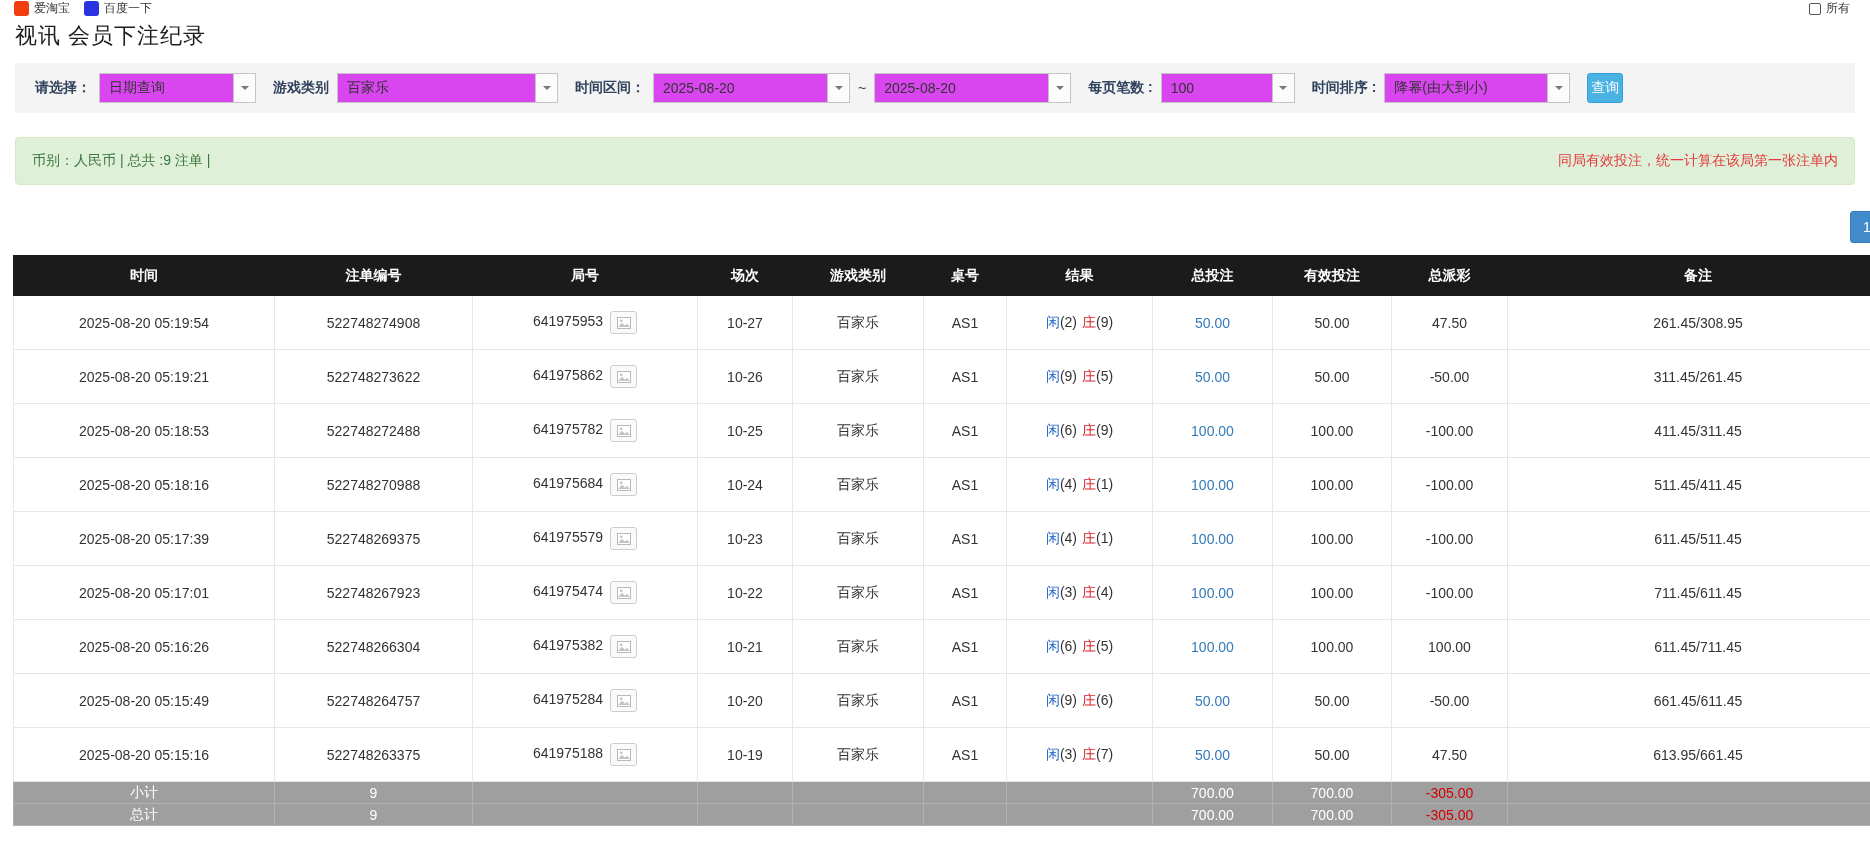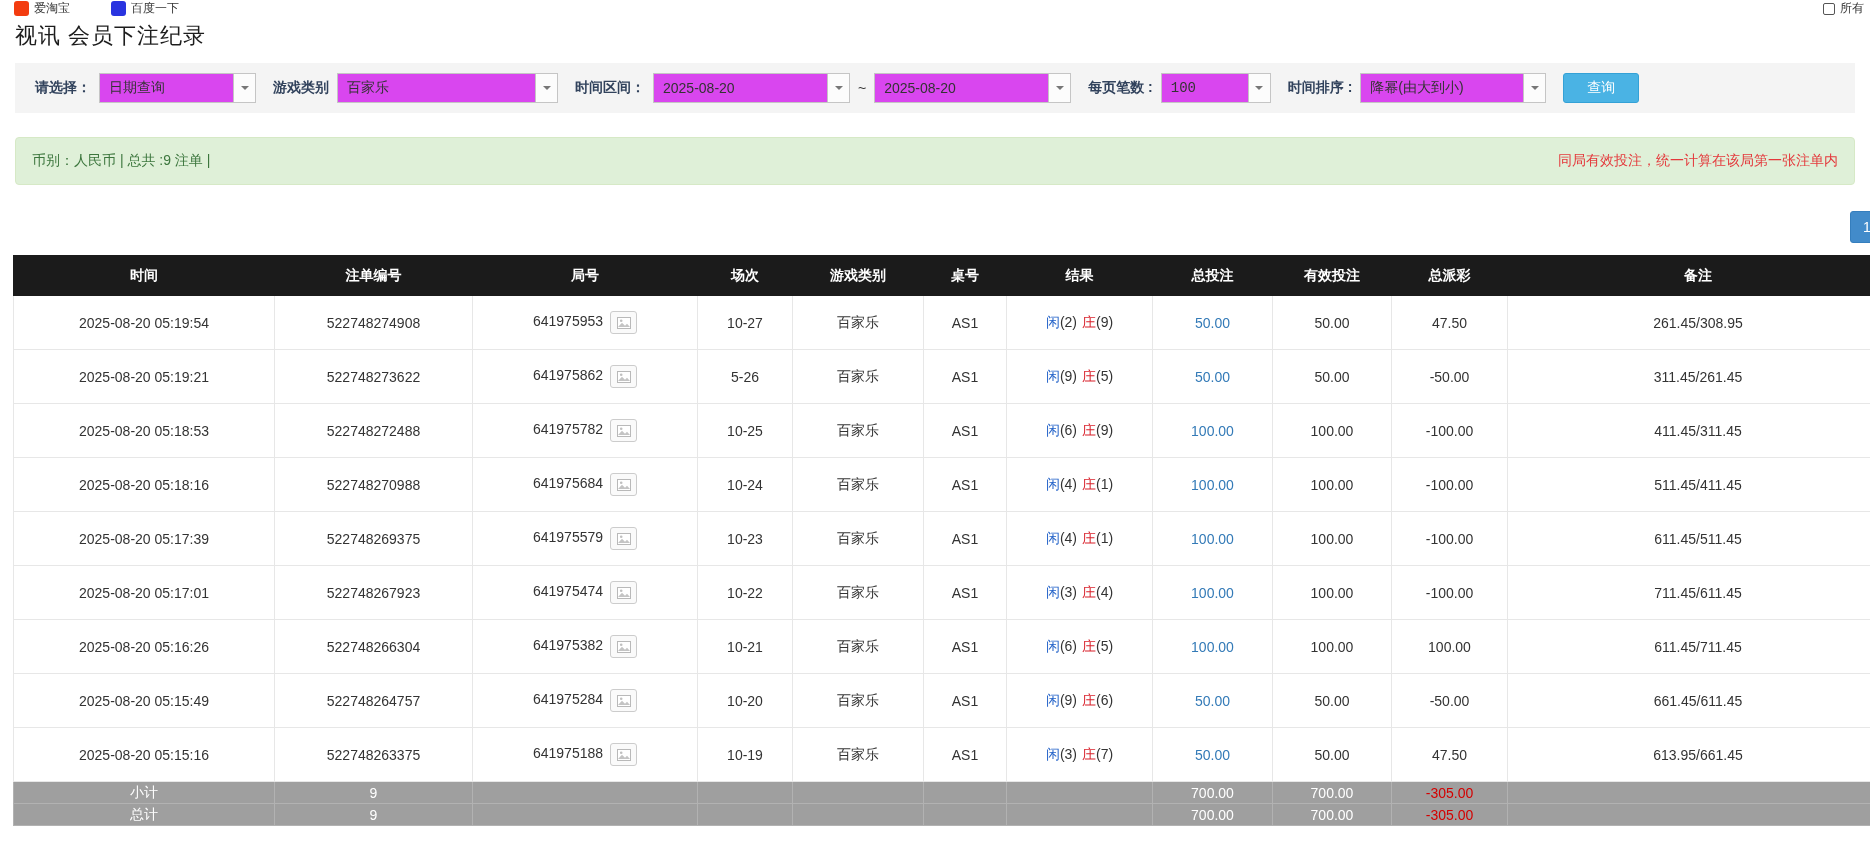--- a/index.html
+++ b/index.html
@@ -1,44 +1,44 @@
 <!DOCTYPE html>
 <html><head>
 <meta charset="utf-8">
 <style>
   * { margin:0; padding:0; box-sizing:border-box; }
   html,body { width:1870px; height:858px; overflow:hidden; background:#fff;
     font-family:"Liberation Sans","DejaVu Sans",sans-serif; color:#333; }
 
   
-  .bookmarks { height:16px; display:flex; align-items:center; gap:41px;
+  .bookmarks { height:16px; display:flex; align-items:center; gap:14px;
     padding:0 14px; font-size:12px; color:#333; position:relative; }
   .bm { display:flex; align-items:center; gap:5px; cursor:pointer; }
   .fav { width:15px; height:15px; border-radius:3px; display:inline-block; }
   .fav.tao { background:#f33c10; }
   .fav.baidu { background:#2934e0; }
-  .bm-right { position:absolute; right:6px; top:0; display:flex; align-items:center; gap:5px; }
+  .bm-right { position:absolute; right:20px; top:0; display:flex; align-items:center; gap:5px; }
   .folder-ico { width:12px; height:12px; border:1.5px solid #555; border-radius:2px; display:inline-block; }
 
   .page-title { margin:5px 0 0 15px; font-size:22px; font-weight:500; color:#1d1d1d; letter-spacing:1px; }
 
   
   .filter-bar { margin:12px 15px 0; height:50px; background:#f4f4f4;
     display:flex; align-items:center; padding:0 20px; font-size:14px; }
   .grp { display:flex; align-items:center; margin-right:17px; }
   .flabel { font-weight:bold; color:#31425c; margin-right:8px; white-space:nowrap; }
   .combo { display:inline-flex; align-items:stretch; background:#d946ef;
     border:1px solid #c5c5c5; height:30px; cursor:pointer; }
   .combo .val { flex:1; display:flex; align-items:center; padding:0 9px;
     font-size:14px; color:#333; white-space:nowrap; overflow:hidden; }
   .combo .arrow { width:22px; border-left:1px solid #c5c5c5; background:#fcfcfc;
     display:flex; align-items:center; justify-content:center; }
   .combo .arrow::after { content:""; border:4px solid transparent; border-top-color:#777; margin-top:4px; }
   .tilde { margin:0 8px; color:#333; }
-  .btn-search { height:30px; padding:0 23px; background:#4ab3e4; border:1px solid #34a1d6;
+  .btn-search { height:30px; padding:0 3px; background:#4ab3e4; border:1px solid #34a1d6;
     border-radius:3px; color:#fff; font-size:14px; cursor:pointer; }
 
   
   .summary-bar { margin:24px 15px 0; height:48px; background:#dff0d8;
     border:1px solid #d6e9c6; border-radius:4px; display:flex; align-items:center;
     justify-content:space-between; padding:8px 16px; font-size:14px; }
   .summary-left { color:#3c763d; }
   .summary-right { color:#e4393c; }
 
   
@@ -109,21 +109,21 @@
       <span class="arrow"></span>
     </div>
     <span class="tilde">~</span>
     <div class="combo" style="width:197px;">
       <span class="val">2025-08-20</span>
       <span class="arrow"></span>
     </div>
   </div>
   <div class="grp">
     <span class="flabel">每页笔数 :</span>
-    <div class="combo" style="width:110px;font-family:Liberation Mono, monospace;">
+    <div class="combo" style="width:134px;">
       <span class="val">100</span>
       <span class="arrow"></span>
     </div>
   </div>
   <div class="grp">
     <span class="flabel">时间排序 :</span>
     <div class="combo" style="width:186px;">
       <span class="val">降幂(由大到小)</span>
       <span class="arrow"></span>
     </div>
@@ -198,21 +198,21 @@
     <td>522748273622</td>
     <td>
       <span>641975862</span><span class="img-btn">
             <svg width="14" height="12" viewBox="0 0 14 12">
               <rect x="0.5" y="0.5" width="13" height="11" fill="#ffffff" stroke="#b9b9b9"></rect>
               <circle cx="4.2" cy="3.8" r="1.3" fill="#c0c0c0"></circle>
               <path d="M1 10 L5 5.7 L8 8.7 L10 6.7 L13 10 Z" fill="#c4c4c4"></path>
             </svg>
           </span>
     </td>
-    <td>5-26</td>
+    <td>10-26</td>
     <td>百家乐</td>
     <td>AS1</td>
     <td>
       <span class="res-p">闲</span><span class="res-v1">(9)</span><span class="res-b">庄</span><span>(5)</span>
     </td>
     <td><a class="bet-link">50.00</a></td>
     <td>50.00</td>
     <td class="neg">-50.00</td>
     <td>311.45/261.45</td>
   </tr>

